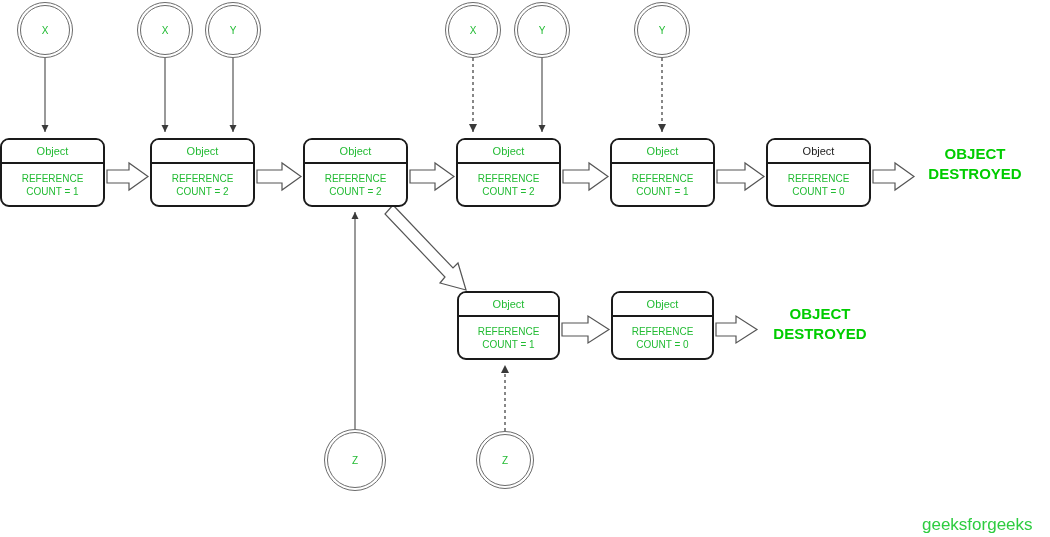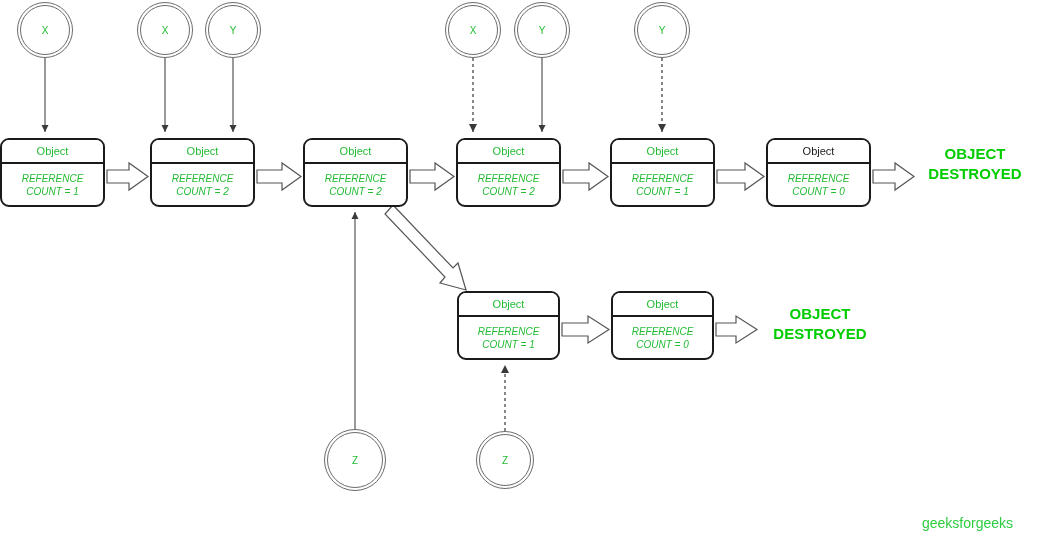--- a/index.html
+++ b/index.html
@@ -46,21 +46,20 @@
     height: calc(100% - 24px);
     display: flex;
     flex-direction: column;
     align-items: center;
     justify-content: center;
     font-size: 10px;
     color: #22bb33;
     line-height: 13px;
     text-align: center;
     white-space: nowrap;
-    font-style: italic;
   }
   .ref-node {
     position: absolute;
     box-sizing: border-box;
     border: 1px solid #6b6b6b;
     border-radius: 50%;
     background: #ffffff;
     z-index: 5;
   }
   .ref-node-inner {
@@ -83,21 +82,21 @@
     font-size: 15px;
     font-weight: bold;
     color: #00cc00;
     line-height: 20px;
     text-align: center;
     white-space: nowrap;
     z-index: 6;
   }
   .watermark {
     position: absolute;
-    font-size: 14px;
+    font-size: 17px;
     color: #2ecc40;
     white-space: nowrap;
     z-index: 6;
     text-align: right;
   }
 </style>
 </head>
 <body>
 
 <div id="canvas">

